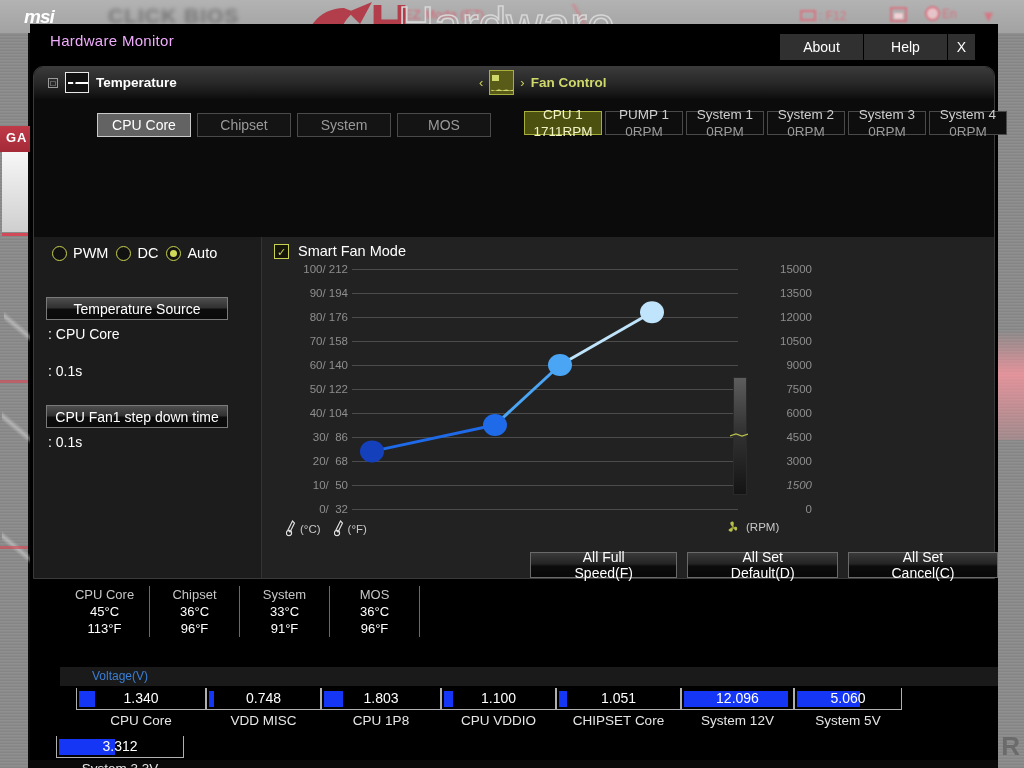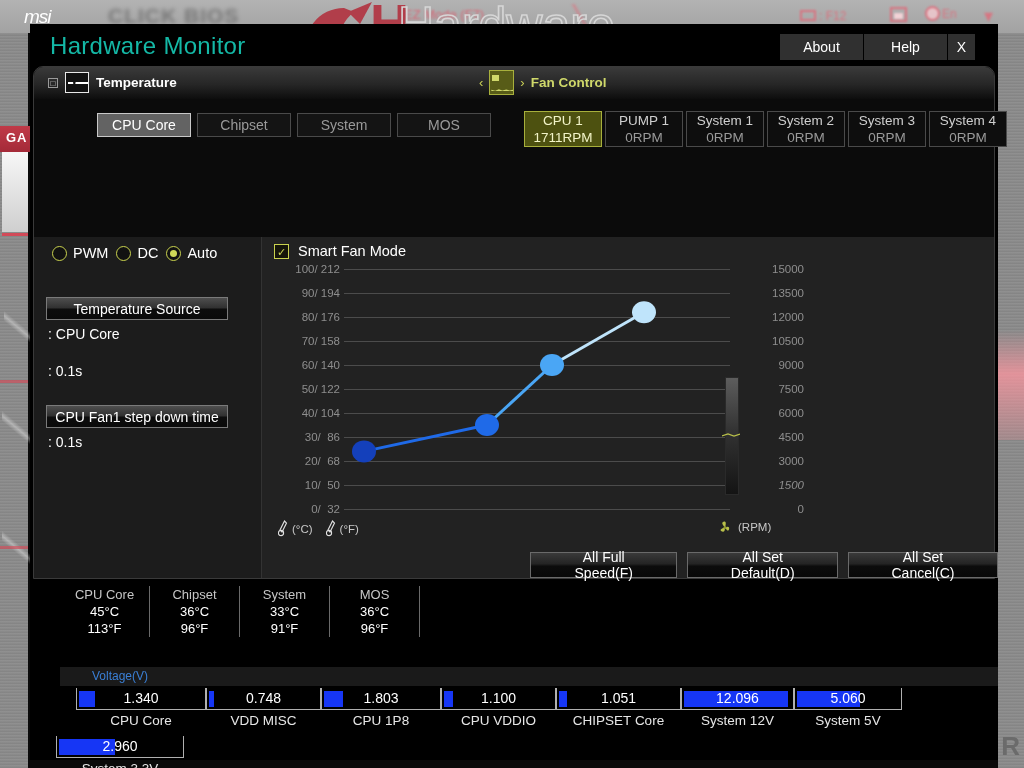--- a/index.html
+++ b/index.html
@@ -32,21 +32,21 @@
   .bg-right-letter {
     position: absolute; right: 2px; bottom: 6px;
     color: #6b6b6b; font-size: 26px; font-weight: bold; letter-spacing: 2px;
   }
   .bg-topbar {
     position: absolute; left: 0; top: 0; width: 1024px; height: 33px;
     background: linear-gradient(180deg,#b3b3b3,#a2a2a2);
   }
   .bg-msi {
     position: absolute; left: 24px; top: 6px;
-    color: #fff; font-style: italic; font-weight: normal; font-size: 19px;
+    color: #fff; font-style: italic; font-weight: bold; font-size: 19px;
     letter-spacing: -1px; filter: blur(.4px);
   }
   .bg-word {
     position: absolute; left: 108px; top: 4px;
     color: #555; font-weight: bold; font-size: 21px; letter-spacing: 1px;
     filter: blur(2.2px); opacity: .6;
   }
   .bg-ez {
     position: absolute; left: 404px; top: 7px;
     color: #e05c6e; font-size: 13px; filter: blur(1.1px); opacity: .85;
@@ -120,21 +120,21 @@
   
   #dialog {
     position: absolute; left: 30px; top: 24px; width: 968px; height: 736px;
     background: #000;
   }
   .titlebar {
     position: relative; height: 43px;
   }
   .title-text {
     position: absolute; left: 20px; top: 8px;
-    color: #14b8a6; font-size: 24px; letter-spacing: .3px;
+    color: #f0abfc; font-size: 15px; letter-spacing: .3px;
   }
   .title-buttons {
     position: absolute; right: 23px; top: 10px; display: flex;
   }
   .tbtn {
     background: #303030; color: #fff; font-size: 14px;
     border: none; height: 26px; display: flex; align-items: center; justify-content: center;
     margin-left: 1px; cursor: pointer;
   }
   .tbtn.about { width: 83px; }
@@ -192,21 +192,21 @@
   .temp-tab {
     width: 94px; height: 24px; font-size: 14px;
     display: flex; align-items: center; justify-content: center;
     background: #141414; color: #9a9a9a; border: 1px solid #4a4a4a; cursor: pointer;
   }
   .temp-tab.active { background: #636363; color: #fff; border-color: #c9c9c9; }
 
   
   .fan-tabs { position: absolute; left: 490px; top: 44px; display: flex; gap: 3px; }
   .fan-tab {
-    width: 78px; height: 36px; font-size: 13.5px; line-height: 17px;
+    width: 78px; height: 24px; font-size: 13.5px; line-height: 17px;
     display: flex; flex-direction: column; align-items: center; justify-content: center;
     background: #0e0e0e; color: #cfcfcf; border: 1px solid #4a4a4a; cursor: pointer;
   }
   .fan-tab .rpm { color: #9a9a9a; }
   .fan-tab.active {
     background: #4d5110; border-color: #a7af3c; color: #f2f4c8;
   }
   .fan-tab.active .rpm { color: #f2f4c8; }
 
   
@@ -244,21 +244,21 @@
   .right-col { flex: 1; position: relative; }
   .smartfan-row {
     position: absolute; left: 12px; top: 6px; display: flex; align-items: center; gap: 9px;
   }
   .sf-check {
     width: 15px; height: 15px; border: 1px solid #c9d24e; background: #15150a;
     color: #cfd857; font-size: 11px; line-height: 14px; text-align: center; cursor: pointer;
   }
   .sf-label { color: #fff; font-size: 14.5px; }
 
-  .chart-wrap { position: absolute; left: 8px; top: 28px; width: 720px; height: 270px; }
+  .chart-wrap { position: absolute; left: 16px; top: 28px; width: 720px; height: 270px; }
   .ylabels-left {
     position: absolute; left: 8px; top: 0; width: 62px; height: 248px;
   }
   .yl {
     position: absolute; right: 0; color: #8e8e8e; font-size: 11.5px;
     white-space: pre; transform: translateY(-50%);
     font-family: "Liberation Sans", sans-serif;
   }
   .plot {
     position: absolute; left: 74px; top: 0; width: 386px; height: 248px;
@@ -653,18 +653,18 @@
           <div class="volt-fill" style="width:63.24px"></div>
           <div class="volt-value">5.060</div>
         </div>
         <div class="volt-name">System 5V</div>
       </div>
     </div>
   <div class="volt-row" id="volt-row-2" style="left:26px; top:712px;">
       <div class="volt-item" style="width: 128px;">
         <div class="volt-track">
           <div class="volt-fill" style="width:56.12px"></div>
-          <div class="volt-value">2.960</div>
+          <div class="volt-value">3.312</div>
         </div>
         <div class="volt-name">System 3.3V</div>
       </div>
     </div>
 </div>
 
 </body></html>

